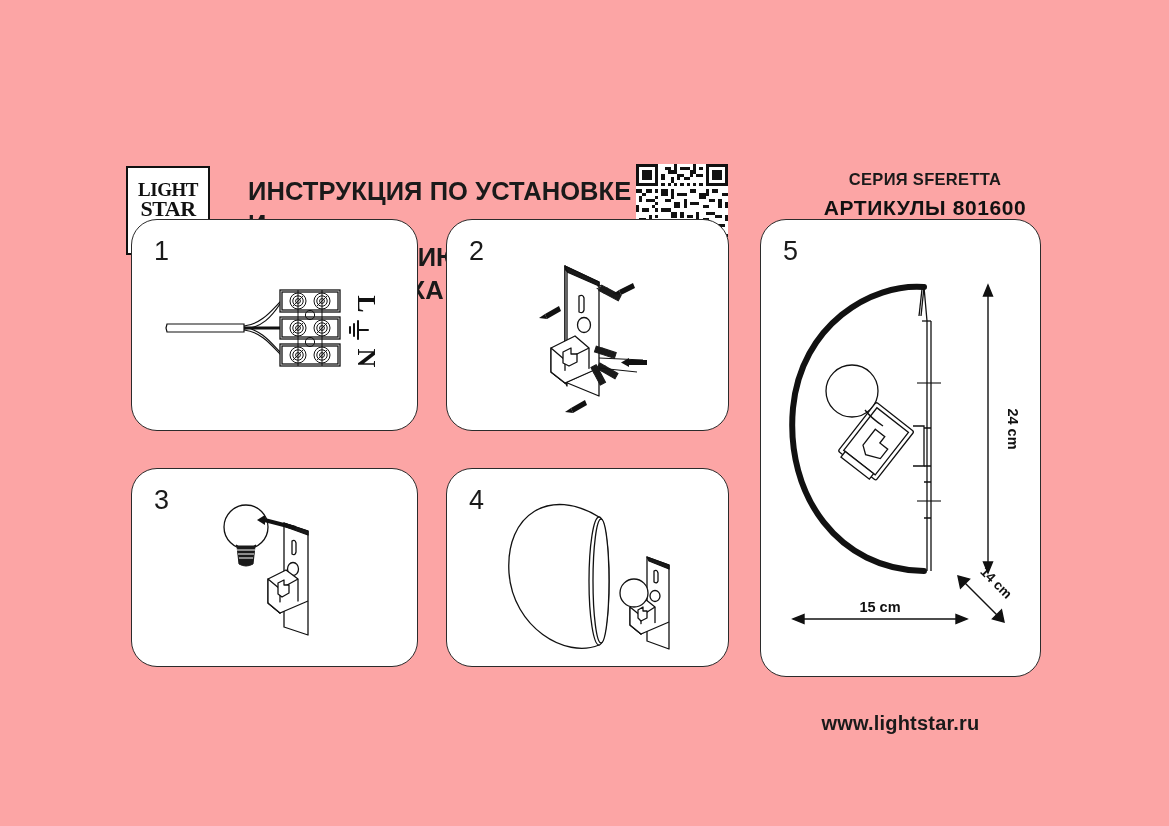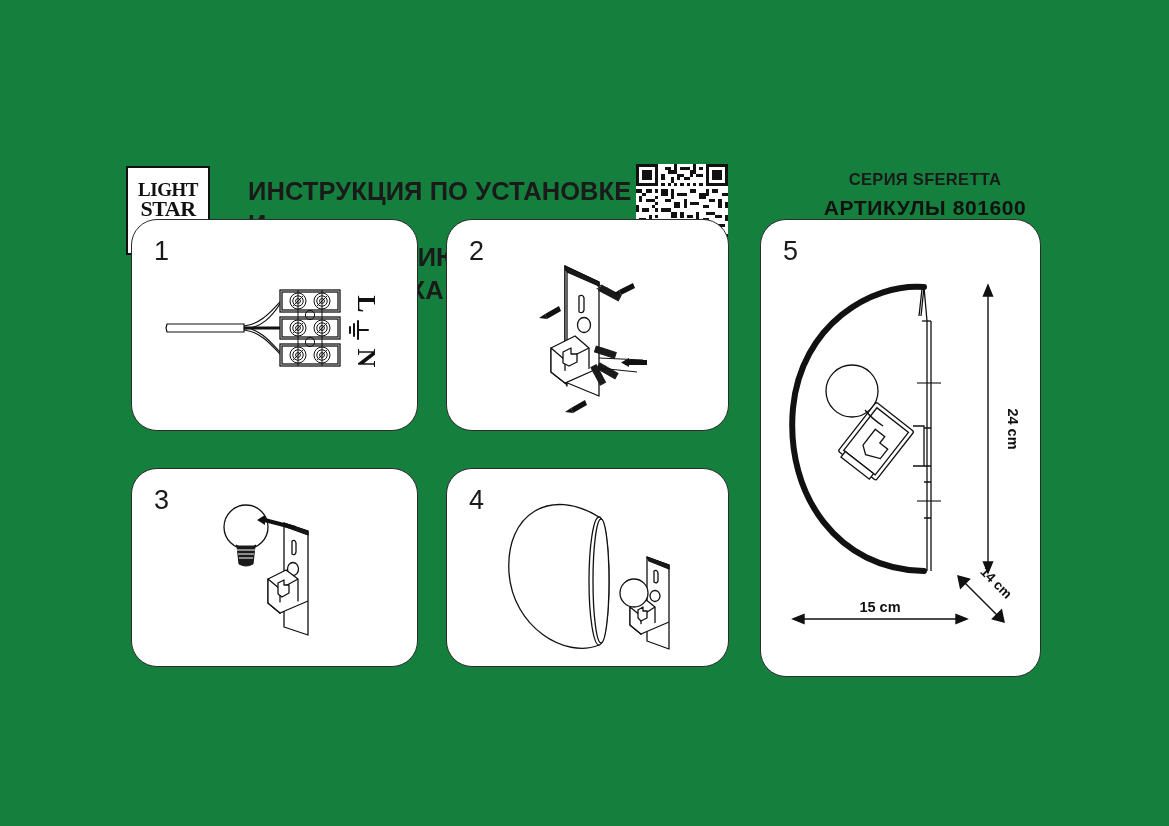--- a/index.html
+++ b/index.html
@@ -11,21 +11,21 @@
     width: 1169px;
     height: 826px;
     position: relative;
     font-family: "Liberation Sans", sans-serif;
     color: #1a1a1a;
     overflow: hidden;
   }
   .page {
     position: absolute;
     inset: 0;
-    background: #15803d;
+    background: #fca5a5;
   }
 
   
   .header {
     position: absolute;
     left: 0; top: 78px;
     width: 1169px; height: 105px;
   }
   .logo-box {
     position: absolute;
@@ -538,14 +538,15 @@
 
       <g stroke="#111" stroke-width="1.4" fill="#111">
         <path d="M203 362 L237 396" fill="none"></path>
         <path d="M197 356 L199.5 368 L208.5 359 Z"></path>
         <path d="M243 402 L240.5 390 L231.5 399 Z"></path>
       </g>
       <text x="232" y="366" transform="rotate(45 232 366)" text-anchor="middle" font-family="Liberation Sans, sans-serif" font-size="13.5" font-weight="bold" fill="#111">14 cm</text>
     </svg>
   </div>
 
+  <div class="footer">www.lightstar.ru</div>
 
 </div>
 
 </body></html>

